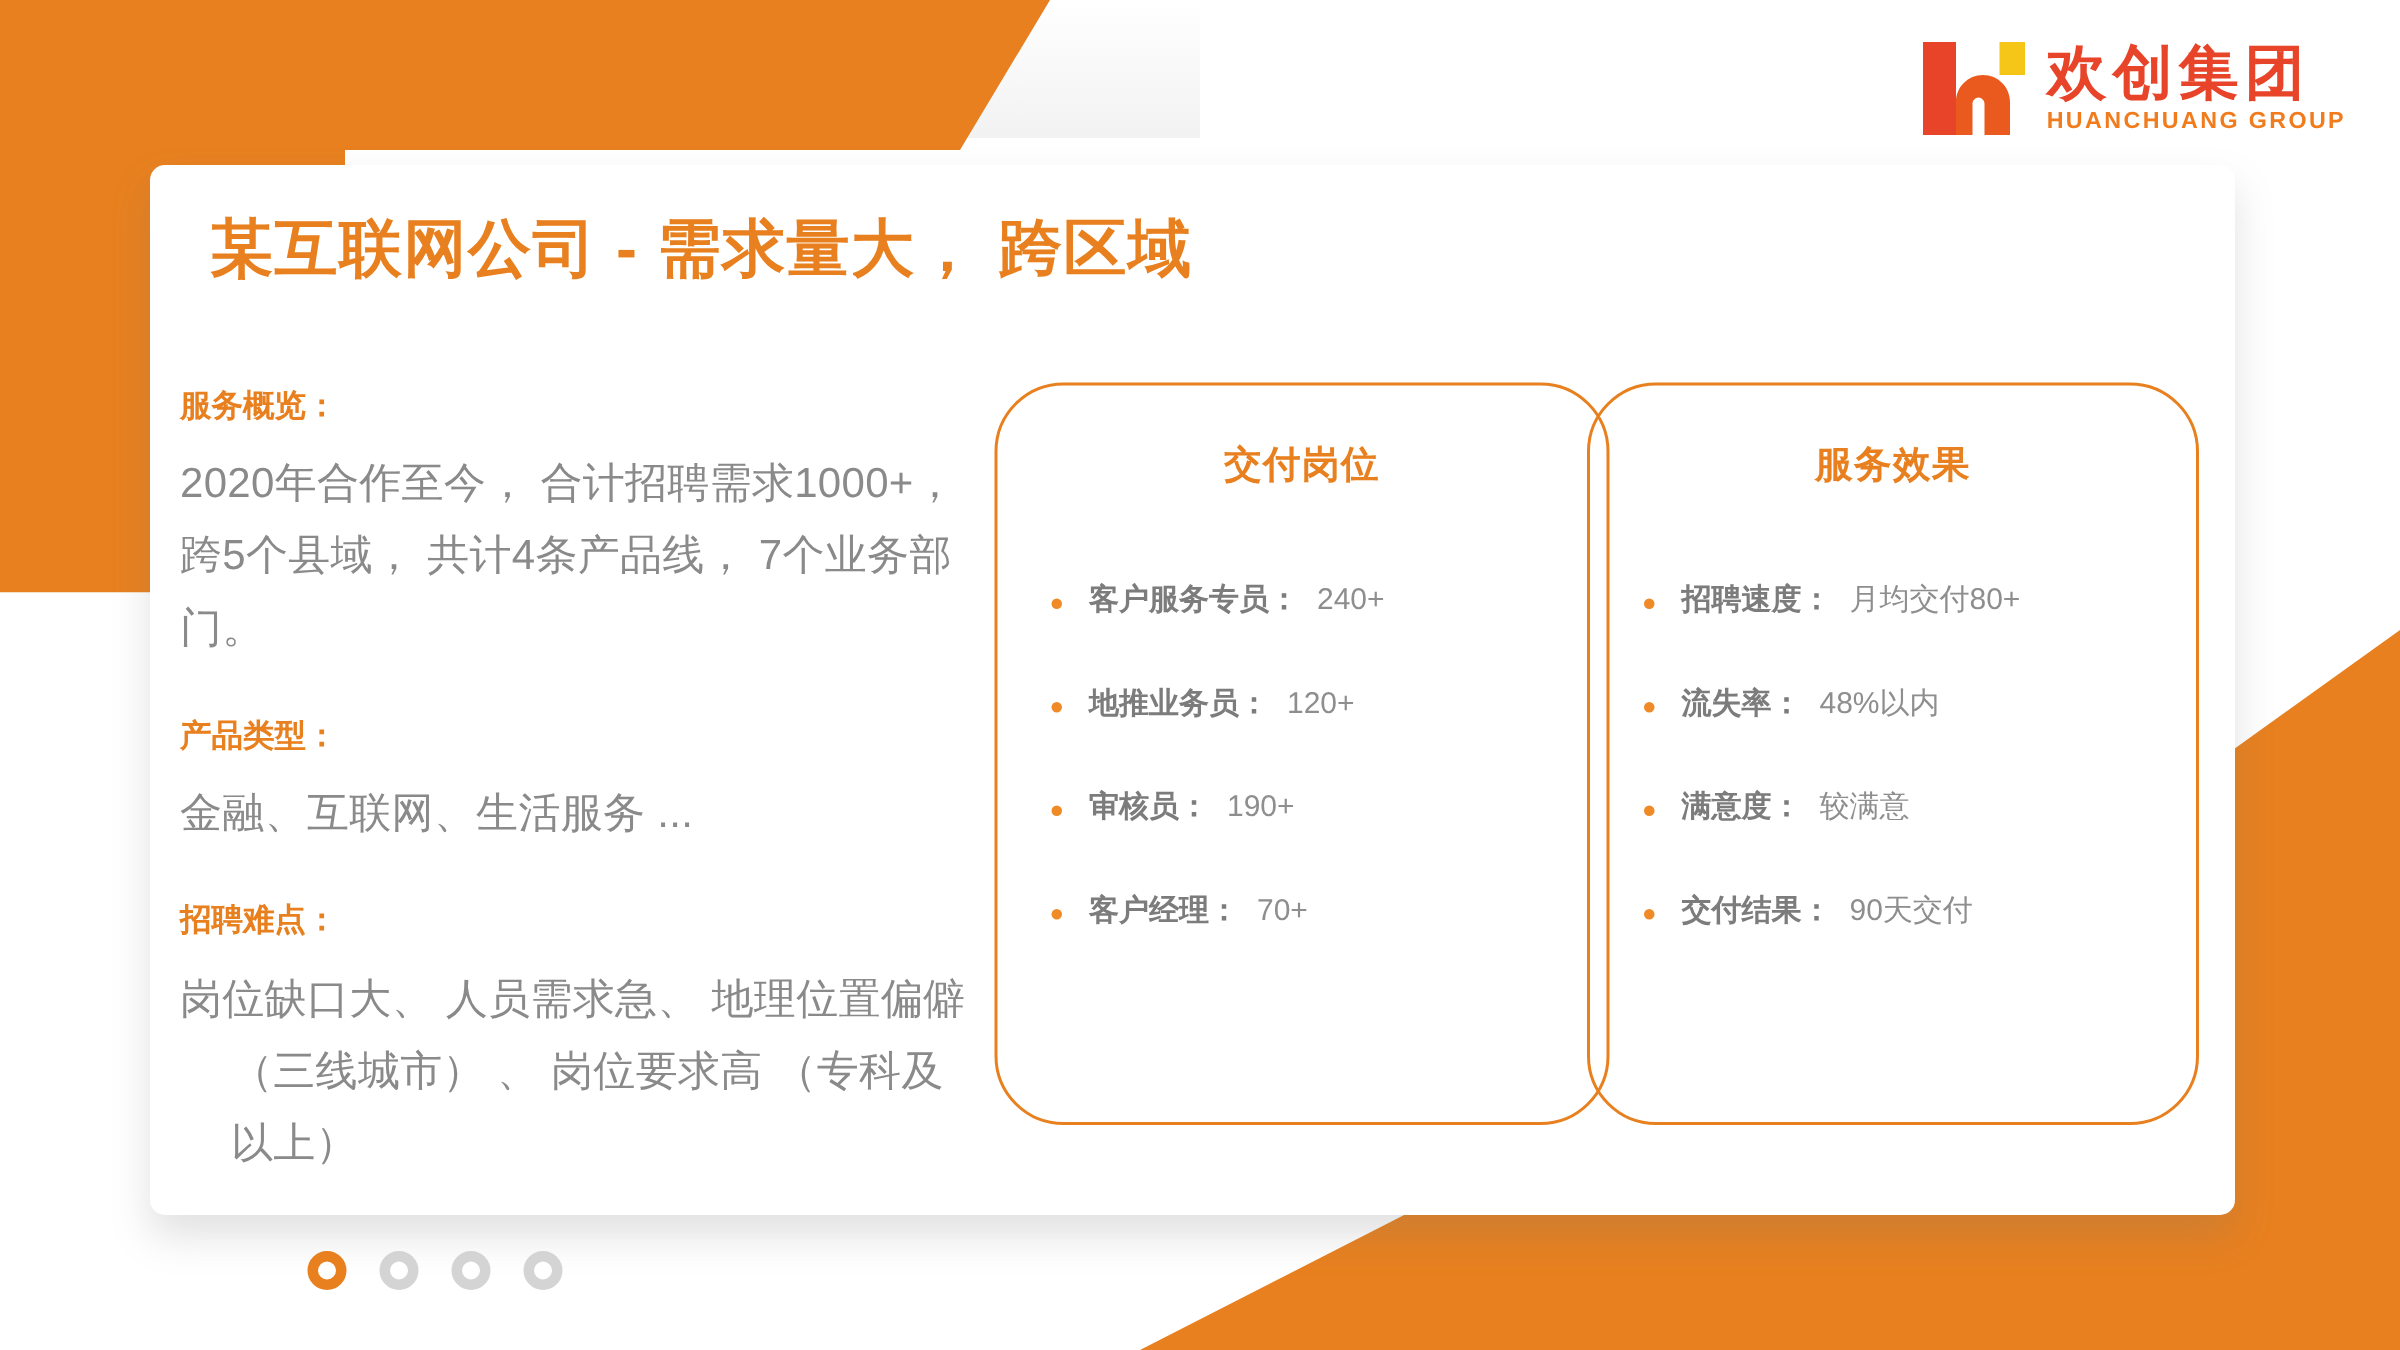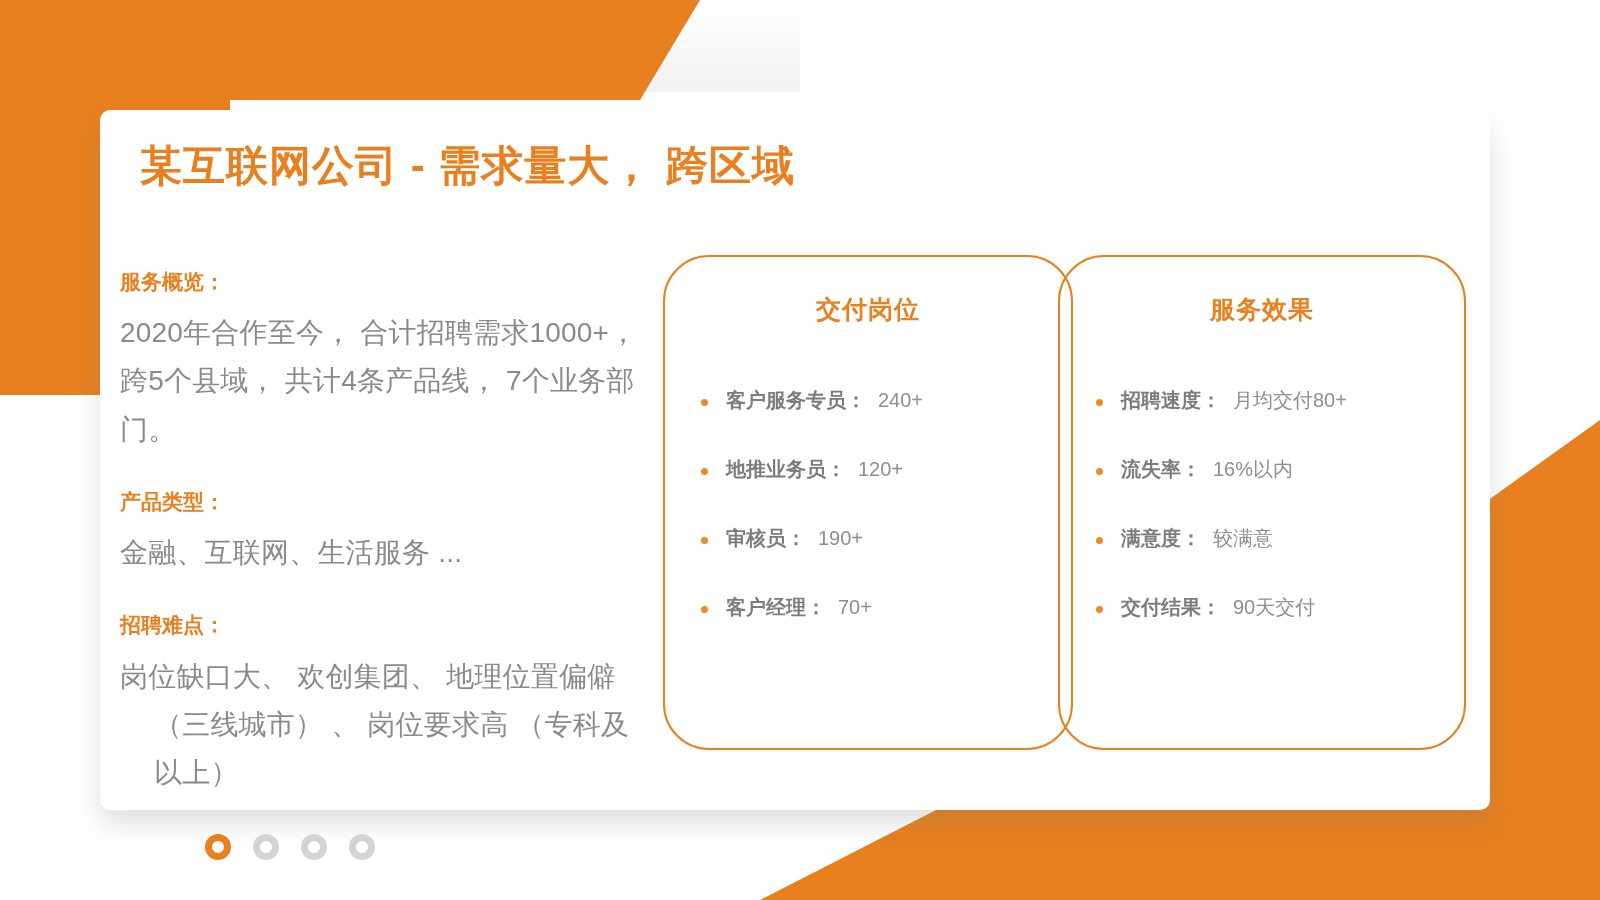--- a/index.html
+++ b/index.html
@@ -104,21 +104,21 @@
     font-weight: bold;
     color: #E8801F;
     letter-spacing: 1px;
     white-space: nowrap;
   }
 
   
   .left-col {
     position: absolute;
     left: 120px;
-    top: 268px;
+    top: 257px;
     width: 530px;
   }
   .info-block { margin-bottom: 34px; }
   .info-block:last-child { margin-bottom: 0; }
   .info-heading {
     font-size: 21px;
     font-weight: bold;
     color: #E8801F;
     margin-bottom: 14px;
     line-height: 1.3;
@@ -212,20 +212,34 @@
 
 <div id="slide">
 
   <div class="bg-shape bg-topleft"></div>
   <div class="bg-bottomleft-fade"></div>
   <div class="bg-shape bg-bottomright"></div>
   <div class="bg-shape bg-bottomband"></div>
 
   <div class="panel"></div>
 
+  <div class="logo">
+    <div class="logo-mark">
+      <svg width="72" height="70" viewBox="0 0 72 70" xmlns="http://www.w3.org/2000/svg">
+        <rect x="55" y="4" width="17" height="22" fill="#F5C518"></rect>
+        <path d="M4 4 h22 v22 h-22 z" fill="#E8442A"></path>
+        <path d="M4 26 h22 v40 h-22 z" fill="#E8442A"></path>
+        <path d="M26 66 V44 c0-10 8-18 18-18 c10 0 18 8 18 18 V66 h-17 V45 c0-2-2-4-4-4 c-2 0-4 2-4 4 v21 z" fill="#EA5A1E"></path>
+      </svg>
+    </div>
+    <div class="logo-text-wrap">
+      <div class="logo-cn">欢创集团</div>
+      <div class="logo-en">HUANCHUANG GROUP</div>
+    </div>
+  </div>
 
   <div class="slide-title">某互联网公司 - 需求量大， 跨区域</div>
 
   <div class="left-col">
 
     <div class="info-block">
       <div class="info-heading">服务概览：</div>
       <div class="info-body">
         <span>2020年合作至今， 合计招聘需求1000+，</span><br>
         <span>跨5个县域， 共计4条产品线， 7个业务部门。</span>
@@ -235,21 +249,21 @@
     <div class="info-block">
       <div class="info-heading">产品类型：</div>
       <div class="info-body">
         <span>金融、互联网、生活服务 ...</span>
       </div>
     </div>
 
     <div class="info-block">
       <div class="info-heading">招聘难点：</div>
       <div class="info-body">
-        <span>岗位缺口大、 欢创集团、 地理位置偏僻</span>
+        <span>岗位缺口大、 人员需求急、 地理位置偏僻</span>
         <span class="indent">（三线城市） 、 岗位要求高 （专科及以上）</span>
       </div>
     </div>
 
   </div>
 
   <div class="card card-1">
     <div class="card-title">交付岗位</div>
     <ul class="card-list">
       <li>
@@ -279,21 +293,21 @@
     <div class="card-title">服务效果</div>
     <ul class="card-list">
       <li>
         <span class="bullet"></span>
         <span class="li-label">招聘速度：</span>
         <span class="li-value">月均交付80+</span>
       </li>
       <li>
         <span class="bullet"></span>
         <span class="li-label">流失率：</span>
-        <span class="li-value">16%以内</span>
+        <span class="li-value">48%以内</span>
       </li>
       <li>
         <span class="bullet"></span>
         <span class="li-label">满意度：</span>
         <span class="li-value">较满意</span>
       </li>
       <li>
         <span class="bullet"></span>
         <span class="li-label">交付结果：</span>
         <span class="li-value">90天交付</span>

